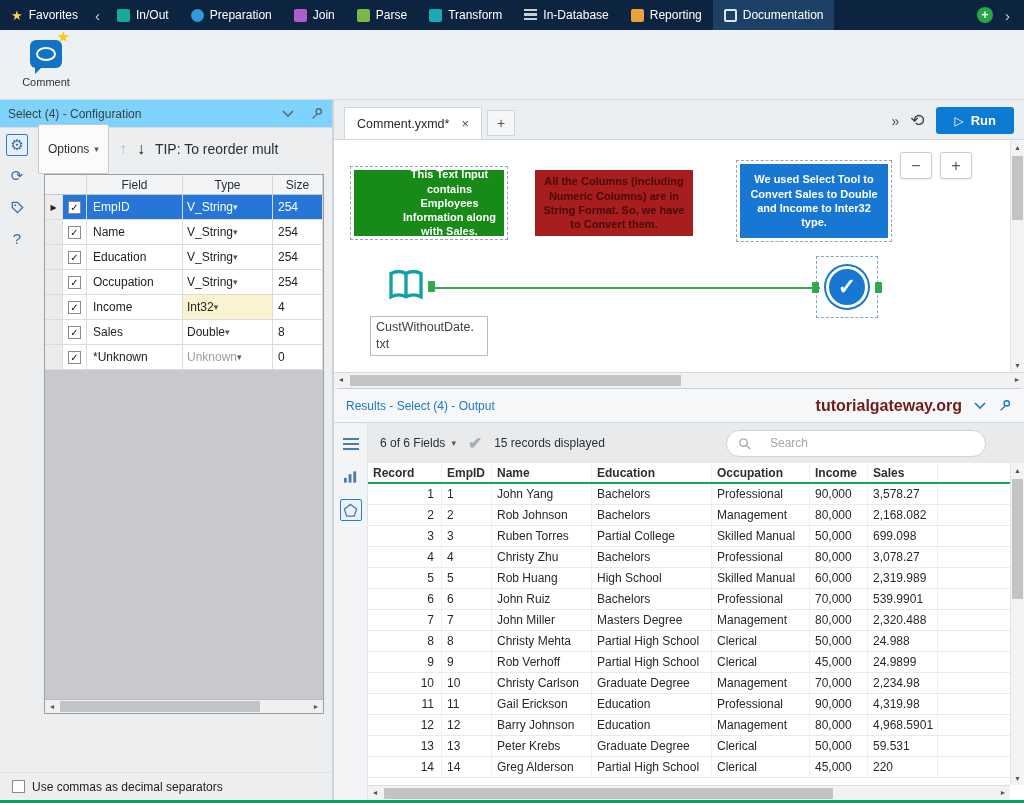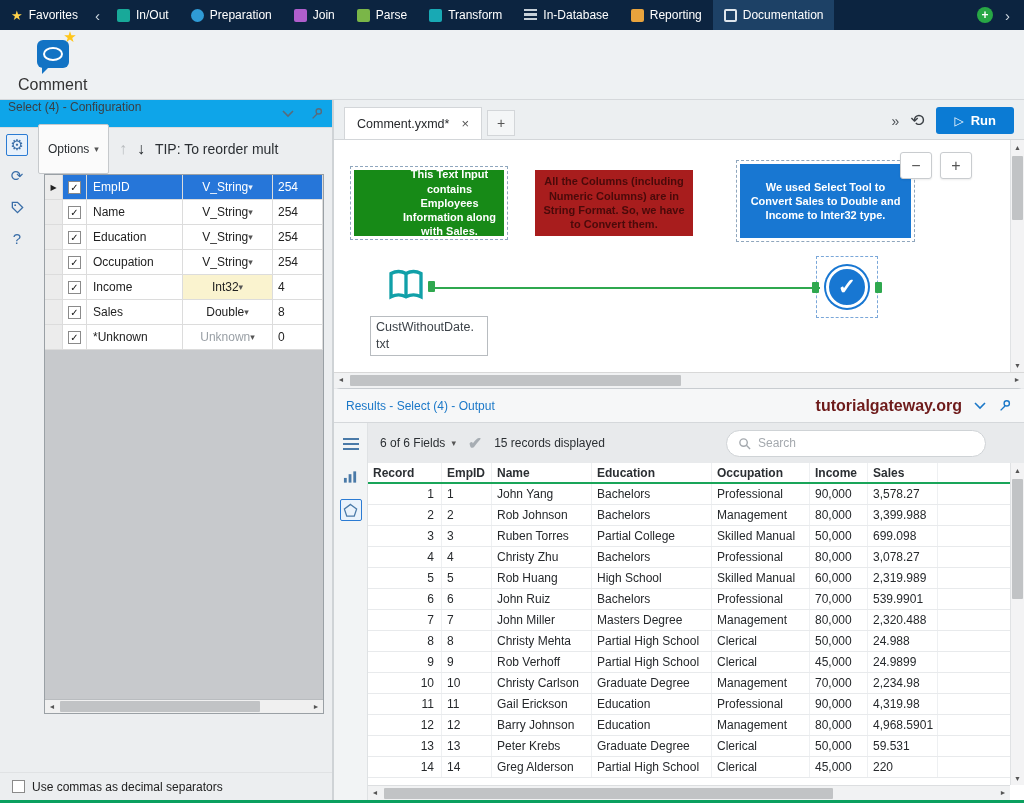--- a/index.html
+++ b/index.html
@@ -15,33 +15,33 @@
   .nav-icon.glyph{background:none!important;width:auto;height:auto;color:#ffd24a;font-size:13px;line-height:13px;}
   .nav-icon.stripes{background:repeating-linear-gradient(to bottom,#c7d0d8 0 2px,transparent 2px 4.5px)!important;border-radius:0;}
   .nav-icon.cube{background:none!important;border:2px solid #dfe6ec;border-radius:2px;}
   .nav-back,.nav-fwd{display:flex;align-items:center;padding:0 6px;color:#cfd8e0;font-size:15px;}
   .nav-plus{margin-left:auto;display:flex;align-items:center;gap:6px;padding:0 8px;}
   .plus-circle{width:16px;height:16px;border-radius:50%;background:#28a745;color:#fff;text-align:center;line-height:16px;font-weight:700;font-size:12px;}
 
   
   .ribbon{height:70px;background:#eef1f3;border-bottom:1px solid #d5d8db;display:flex;gap:28px;padding:7px 18px 4px 18px;flex:0 0 auto;}
   .tool{display:flex;flex-direction:column;align-items:center;gap:5px;min-width:56px;}
-  .tool-label{font-size:16px;color:#333;text-align:left;line-height:1.15;max-width:70px;}
+  .tool-label{font-size:11px;color:#333;text-align:left;line-height:1.15;max-width:70px;}
   .tool-icon-wrap{position:relative;height:34px;display:flex;align-items:center;}
   .ic-comment{width:32px;height:28px;background:#1273c4;border-radius:6px;position:relative;}
   .ic-comment::before{content:'';position:absolute;left:6px;right:6px;top:7px;bottom:7px;border:2px solid #fff;border-radius:50%;}
   .ic-comment::after{content:'';position:absolute;left:5px;bottom:-6px;border:5px solid transparent;border-top-color:#1273c4;border-left-color:#1273c4;}
   .star-badge{position:absolute;top:-8px;right:-8px;color:#ffc61a;font-size:15px;line-height:1;}
   .ic-explorer{width:32px;height:32px;border-radius:50%;background:radial-gradient(circle at 36% 34%,#2d9fd8 26%,#14365c 72%);position:relative;}
   .ic-explorer::after{content:'';position:absolute;left:7px;top:7px;width:5px;height:5px;border-radius:50%;background:#cfe9f7;}
 
   
   .main{flex:1 1 auto;display:flex;min-height:0;}
   .left-panel{width:334px;flex:0 0 334px;display:flex;flex-direction:column;background:#eceef0;border-right:2px solid #cfd3d6;}
-  .panel-header{height:28px;flex:0 0 28px;display:flex;gap:16px;padding:0 8px;background:#0ea5e9;border-bottom:1px solid #d9dcdf;color:#3a3f44;}
+  .panel-header{height:28px;flex:0 0 28px;display:flex;align-items:center;gap:16px;padding:0 8px;background:#7dd3fc;border-bottom:1px solid #d9dcdf;color:#3a3f44;}
   .panel-title{flex:1;overflow:hidden;white-space:nowrap;}
   .hicon{color:#5a6b7a;display:flex;align-items:center;}
   .panel-body{flex:1 1 auto;position:relative;background:#eceef0;min-height:0;}
 
   .side-strip{position:absolute;left:0;top:6px;width:34px;display:flex;flex-direction:column;align-items:center;gap:9px;}
   .strip-btn{width:22px;height:22px;display:flex;align-items:center;justify-content:center;color:#3a6ea8;font-size:15px;}
   .strip-btn.selected{border:1px solid #2b7bd3;background:#e8f1fb;border-radius:2px;}
 
   .options-row{position:absolute;left:38px;right:6px;top:8px;height:26px;display:flex;align-items:center;gap:10px;}
   .options-btn{display:flex;align-items:center;gap:5px;padding:17px 9px;background:#fbfbfb;border:1px solid #c6c9cc;border-radius:2px;color:#2b2f33;}
@@ -53,21 +53,21 @@
   .config-table{position:absolute;left:44px;right:8px;top:46px;bottom:58px;background:#c7c9cc;border:1px solid #9aa0a5;display:flex;flex-direction:column;}
   .cfg-head{display:grid;grid-template-columns:42px 96px 90px 1fr;height:20px;flex:0 0 20px;background:#f3f4f5;border-bottom:1px solid #c5c8ca;color:#2b2f33;}
   .cfg-head div{display:flex;align-items:center;justify-content:center;border-right:1px solid #d6d8da;overflow:hidden;}
   .cfg-body{flex:0 0 auto;}
   .cfg-row{display:grid;grid-template-columns:18px 24px 96px 90px 1fr;height:25px;background:#fff;border-bottom:1px solid #dcdcdc;align-items:stretch;}
   .cfg-row>div{display:flex;align-items:center;border-right:1px solid #dcdcdc;overflow:hidden;}
   .c-sel{background:#ececec;justify-content:center;font-size:8px;color:#222;}
   .c-chk{justify-content:center;}
   .cb{width:13px;height:13px;background:#fff;border:1px solid #8a8a8a;font-size:10px;line-height:11px;text-align:center;color:#111;}
   .c-field{padding-left:6px;}
-  .c-type{padding:8px 4px;justify-content:center;position:relative;}
+  .c-type{padding:8px 4px;justify-content:flex-start;position:relative;}
   .c-type .dd{font-size:9px;color:#555;}
   .c-size{padding-left:5px;}
   .cfg-row.sel{background:var(--selection-blue,#2676d9);color:#fff;}
   .cfg-row.sel .c-type .dd{color:#e8f0fa;}
   .c-type.hl{background:#faf3cf;}
   .c-type.muted span:first-child{color:#9aa0a6;}
   .cfg-filler{flex:1 1 auto;background:#c7c9cc;}
   .hscroll{height:14px;flex:0 0 14px;background:#f0f0f0;border-top:1px solid #b9bcbf;position:relative;}
   .hs-arrow{position:absolute;top:0;width:14px;height:13px;display:flex;align-items:center;justify-content:center;font-size:7px;color:#555;}
   .hs-left{left:0;} .hs-right{right:0;}
@@ -119,21 +119,21 @@
   .results-body{flex:1 1 auto;display:flex;min-height:0;}
   .results-strip{width:34px;flex:0 0 34px;background:#f2f4f5;border-right:1px solid #dfe2e4;display:flex;flex-direction:column;align-items:center;gap:11px;padding-top:10px;}
   .rs-btn{width:22px;height:22px;display:flex;align-items:center;justify-content:center;}
   .rs-btn.selected{border:1px solid #2b7bd3;background:#eaf3fc;border-radius:2px;}
   .hamburger{width:16px;height:13px;background:repeating-linear-gradient(to bottom,#4a7aa8 0 2px,transparent 2px 5px);}
   .results-main{flex:1 1 auto;display:flex;flex-direction:column;min-width:0;}
   .results-toolbar{height:40px;flex:0 0 40px;display:flex;align-items:center;gap:12px;padding:0 12px;}
   .fields-dd{display:flex;align-items:center;gap:6px;color:#2b2f33;}
   .big-check{color:#a7adb3;font-size:17px;font-weight:700;}
   .records{color:#2b2f33;}
-  .search{margin-left:auto;width:260px;height:27px;border:1px solid #cfd3d6;border-radius:14px;background:#fff;display:flex;align-items:center;gap:5px;padding:0 11px;margin-right:26px;}
+  .search{margin-left:auto;width:260px;height:27px;border:1px solid #cfd3d6;border-radius:14px;background:#fff;display:flex;align-items:center;gap:17px;padding:0 11px;margin-right:26px;}
   .search input{border:none;outline:none;flex:1;font:inherit;color:#333;background:transparent;}
   .search input::placeholder{color:#a4a9ae;}
 
   .results-grid{flex:1 1 auto;background:#fff;position:relative;overflow:hidden;}
   .r-head,.r-row{display:grid;grid-template-columns:74px 50px 100px 120px 98px 58px 70px 1fr;}
   .r-head{height:21px;border-bottom:2px solid var(--header-green,#19a559);font-weight:700;color:#2b2f33;}
   .r-head div,.r-row div{display:flex;align-items:center;padding:0 5px;border-right:1px solid #eef0f2;overflow:hidden;white-space:nowrap;}
   .r-row{height:21px;border-bottom:1px solid #e8eaec;color:#26292c;}
   .r-cell.c0{justify-content:flex-end;padding-right:7px;}
   .r-head .h0{justify-content:flex-start;}
@@ -234,20 +234,26 @@
           <span class="options-btn">
             <span>Options</span>
             <span class="caret">▾</span>
           </span>
           <span class="arrow-up">↑</span>
           <span class="arrow-down">↓</span>
           <span class="tip">TIP: To reorder mult</span>
         </div>
 
         <div class="config-table">
+          <div class="cfg-head">
+            <div></div>
+            <div>Field</div>
+            <div>Type</div>
+            <div>Size</div>
+          </div>
           <div class="cfg-body">
               <div class="cfg-row sel">
                 <div class="c-sel">▶</div>
                 <div class="c-chk">
                   <span class="cb">✓</span>
                 </div>
                 <div class="c-field">EmpID</div>
                 <div class="c-type">
                   <span>V_String</span>
                   <span class="dd">▾</span>
@@ -361,21 +367,21 @@
         </div>
       </div>
 
       <div class="canvas">
         <div class="comment-box selected" style="left: 20px; top: 30px; width: 150px; height: 66px; background: rgb(23, 138, 23); color: rgb(255, 255, 255); padding-left: 48px;">
             <span class="comment-text">This Text Input contains Employees Information along with Sales.</span>
           </div>
         <div class="comment-box" style="left: 201px; top: 30px; width: 158px; height: 66px; background: rgb(168, 29, 29); color: rgb(74, 10, 10);">
             <span class="comment-text">All the Columns (including Numeric Columns) are in String Format. So, we have to Convert them.</span>
           </div>
-        <div class="comment-box selected" style="left: 406px; top: 24px; width: 171px; height: 74px; background: rgb(24, 119, 210); color: rgb(255, 255, 255);">
+        <div class="comment-box selected" style="left: 406px; top: 24px; width: 148px; height: 74px; background: rgb(24, 119, 210); color: rgb(255, 255, 255);">
             <span class="comment-text">We used Select Tool to Convert Sales to Double and Income to Inter32 type.</span>
           </div>
 
         <div class="conn" style="left:100px;top:147px;width:386px;"></div>
 
         <div class="input-tool" style="left:52px;top:126px;">
           <svg width="40" height="40" viewBox="0 0 24 24">
             <path d="M3 4.5c3-1.6 6-1.6 9 0c3-1.6 6-1.6 9 0v14c-3-1.6-6-1.6-9 0c-3-1.6-6-1.6-9 0z" fill="none" stroke="#11a0a8" stroke-width="2"></path>
             <path d="M12 4.5v14" stroke="#11a0a8" stroke-width="2"></path>
           </svg>
@@ -484,21 +490,21 @@
                     <div class="r-cell c6">3,578.27</div>
                     <div class="r-cell filler"></div>
                   </div>
                   <div class="r-row">
                     <div class="r-cell c0">2</div>
                     <div class="r-cell c1">2</div>
                     <div class="r-cell c2">Rob Johnson</div>
                     <div class="r-cell c3">Bachelors</div>
                     <div class="r-cell c4">Management</div>
                     <div class="r-cell c5">80,000</div>
-                    <div class="r-cell c6">3,399.988</div>
+                    <div class="r-cell c6">2,168.082</div>
                     <div class="r-cell filler"></div>
                   </div>
                   <div class="r-row">
                     <div class="r-cell c0">3</div>
                     <div class="r-cell c1">3</div>
                     <div class="r-cell c2">Ruben Torres</div>
                     <div class="r-cell c3">Partial College</div>
                     <div class="r-cell c4">Skilled Manual</div>
                     <div class="r-cell c5">50,000</div>
                     <div class="r-cell c6">699.098</div>

